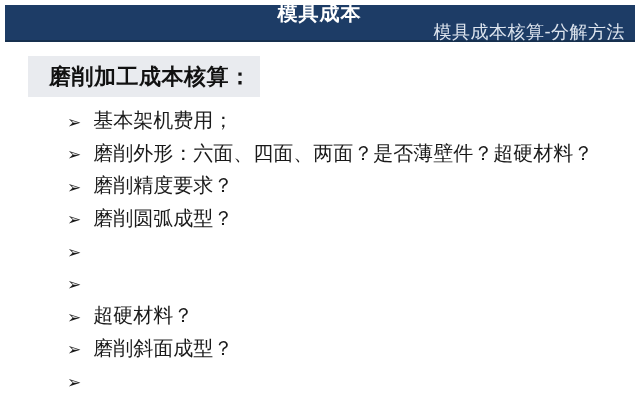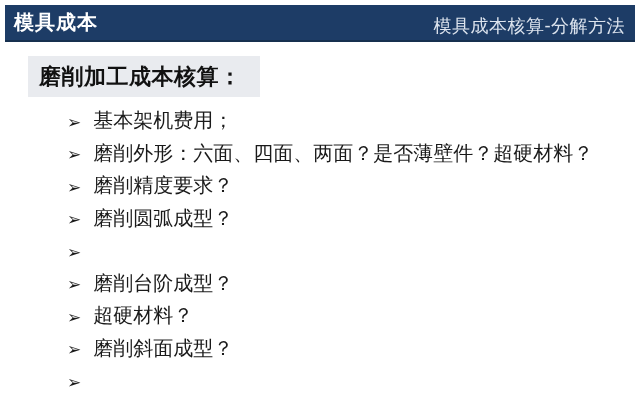--- a/index.html
+++ b/index.html
@@ -22,20 +22,21 @@
     top: 5px;
     width: 630px;
     height: 37px;
     background: #1d3c66;
     border-bottom: 2px solid #16304f;
     box-sizing: border-box;
     display: flex;
     justify-content: space-between;
     align-items: center;
     padding: 0 10px 0 9px;
+    flex-direction: column;
   }
   .header-title {
     color: #ffffff;
     font-size: 20px;
     font-weight: bold;
     font-family: "Liberation Sans", sans-serif;
     letter-spacing: 1px;
     line-height: 1;
     margin-top: -2px;
   }
@@ -52,21 +53,21 @@
   .section-heading {
     position: absolute;
     left: 28px;
     top: 56px;
     width: 232px;
     height: 41px;
     background: #e9ebef;
     box-sizing: border-box;
     display: flex;
     align-items: center;
-    padding-left: 11px;
+    padding-left: 21px;
   }
   .section-heading-text {
     font-size: 22px;
     font-weight: bold;
     color: #111111;
     font-family: "Liberation Sans", sans-serif;
     letter-spacing: 0.5px;
     white-space: nowrap;
   }
   
@@ -135,21 +136,20 @@
         <span class="bullet-arrow">➢</span>
         <span class="bullet-text">磨削圆弧成型？</span>
       </li>
 
       <li class="bullet-item">
         <span class="bullet-arrow">➢</span>
       </li>
 
       <li class="bullet-item">
         <span class="bullet-arrow">➢</span>
-        <span class="bullet-text">磨削台阶成型？</span>
       </li>
 
       <li class="bullet-item">
         <span class="bullet-arrow">➢</span>
         <span class="bullet-text">超硬材料？</span>
       </li>
 
       <li class="bullet-item">
         <span class="bullet-arrow">➢</span>
         <span class="bullet-text">磨削斜面成型？</span>

